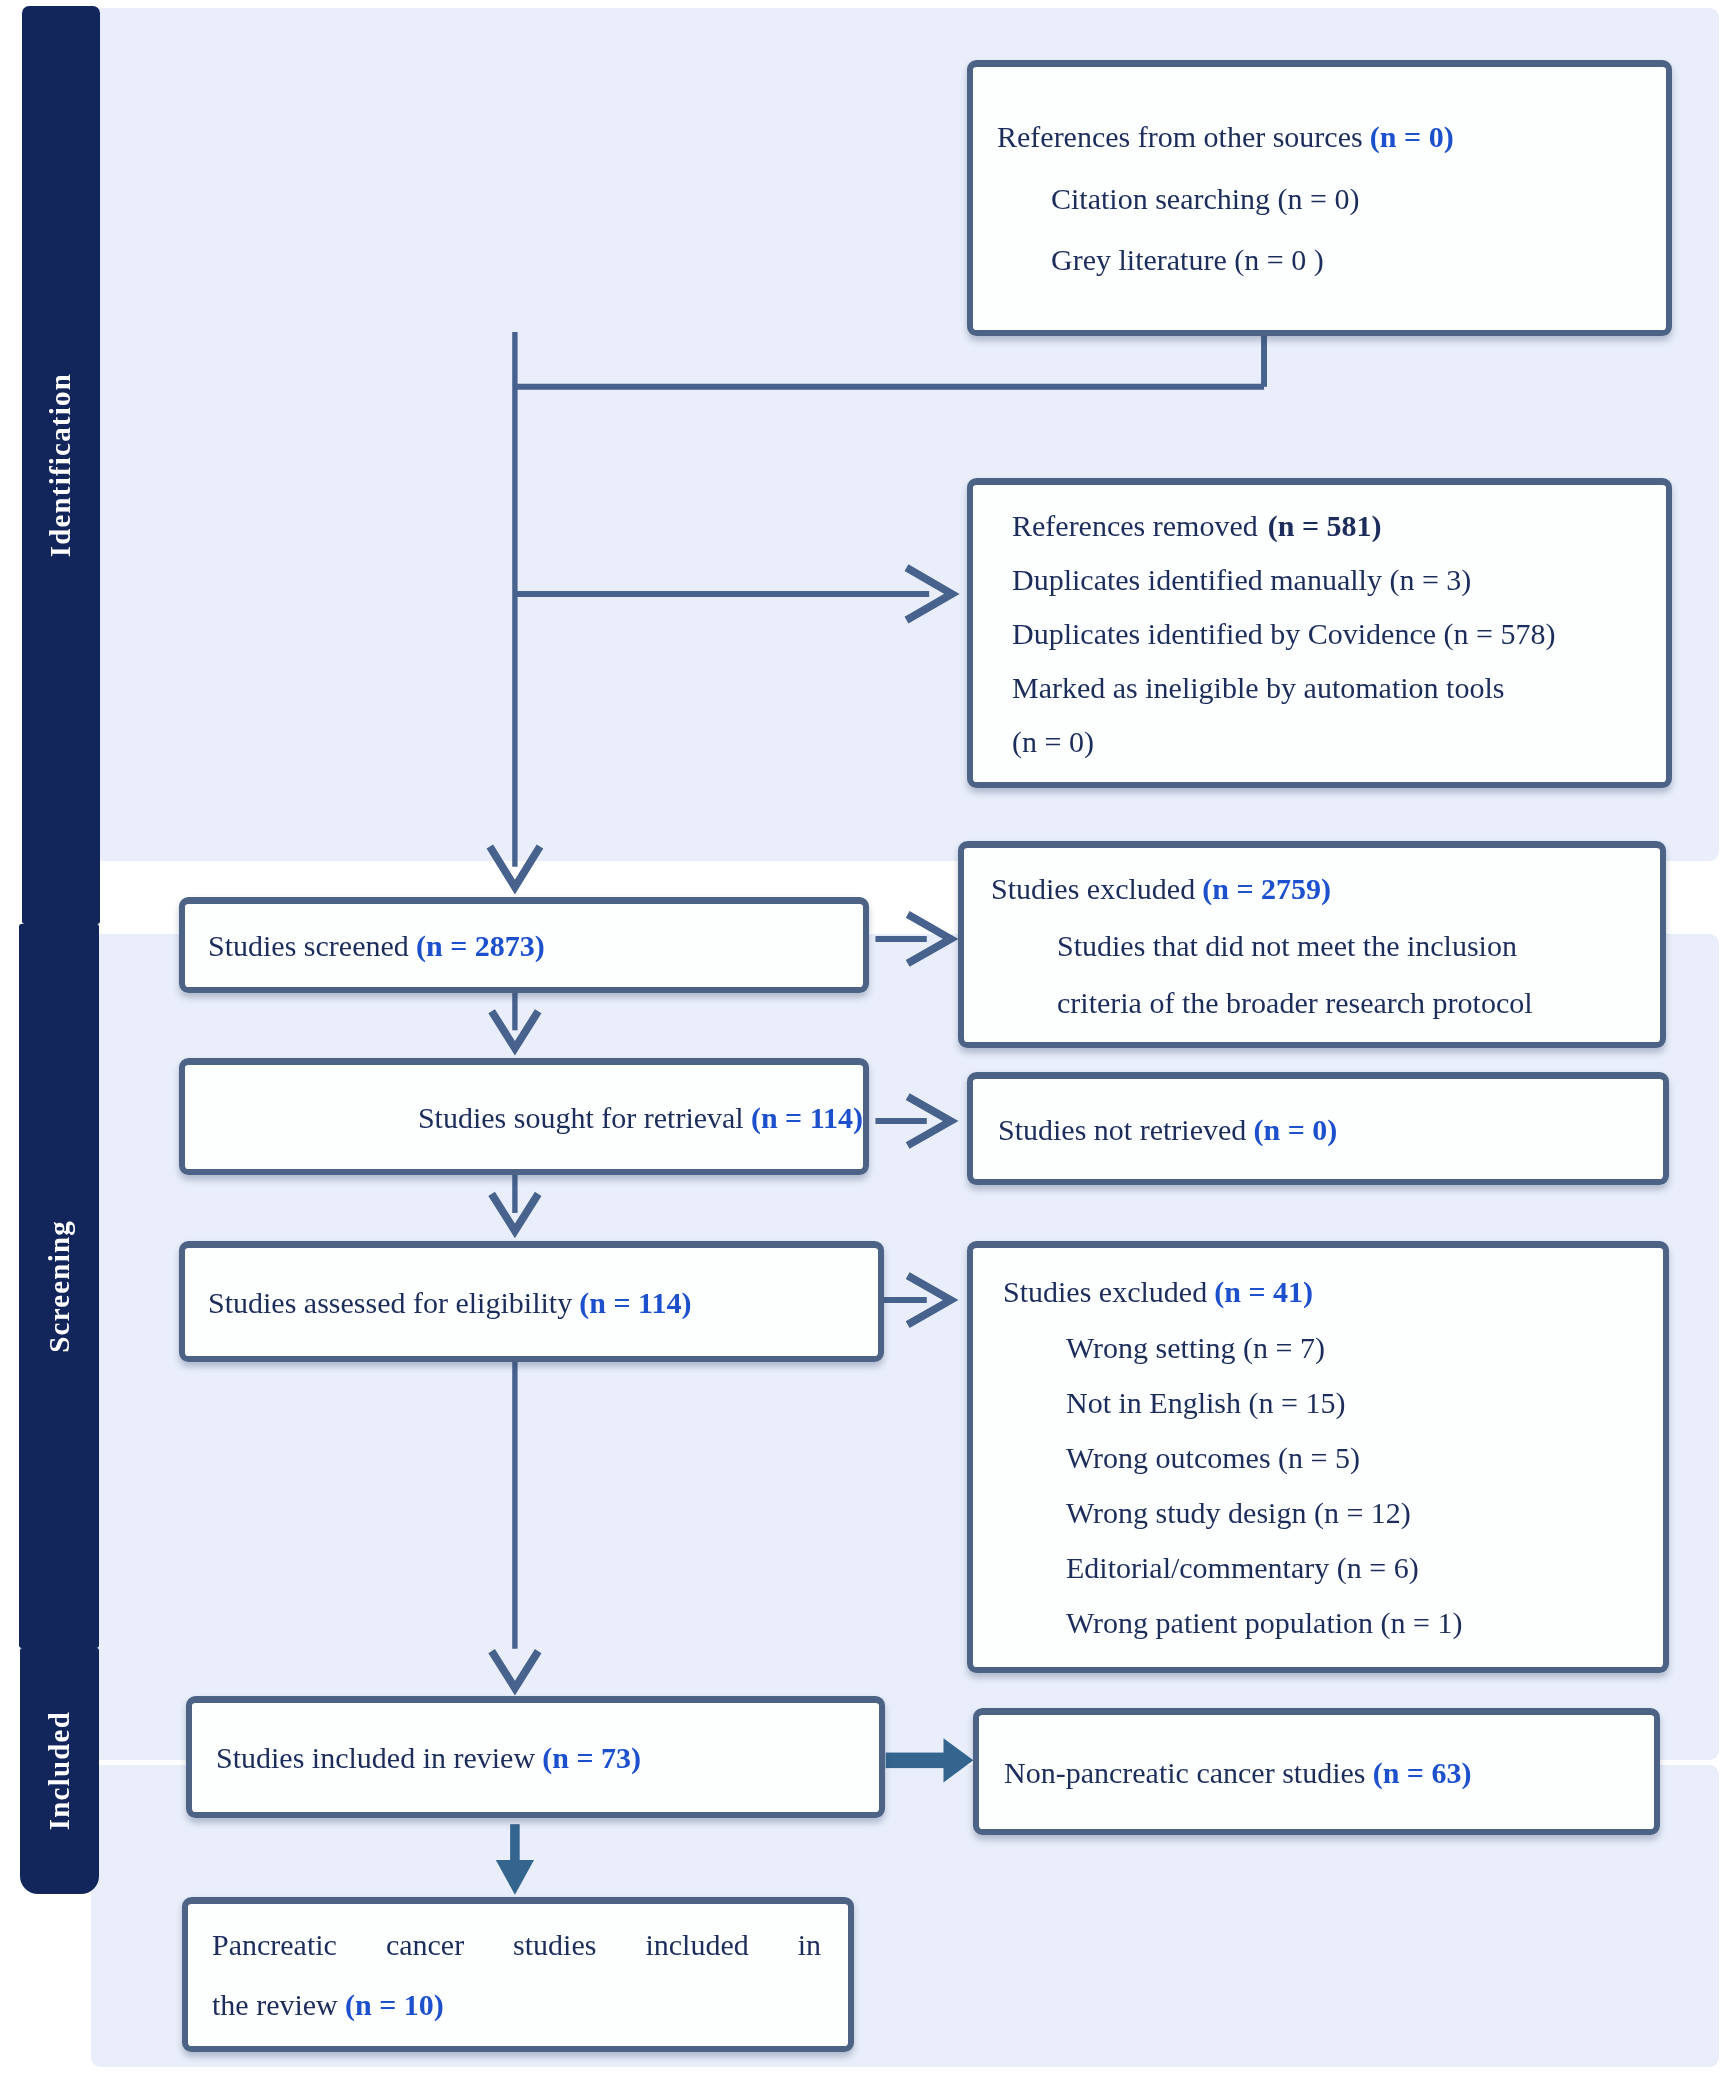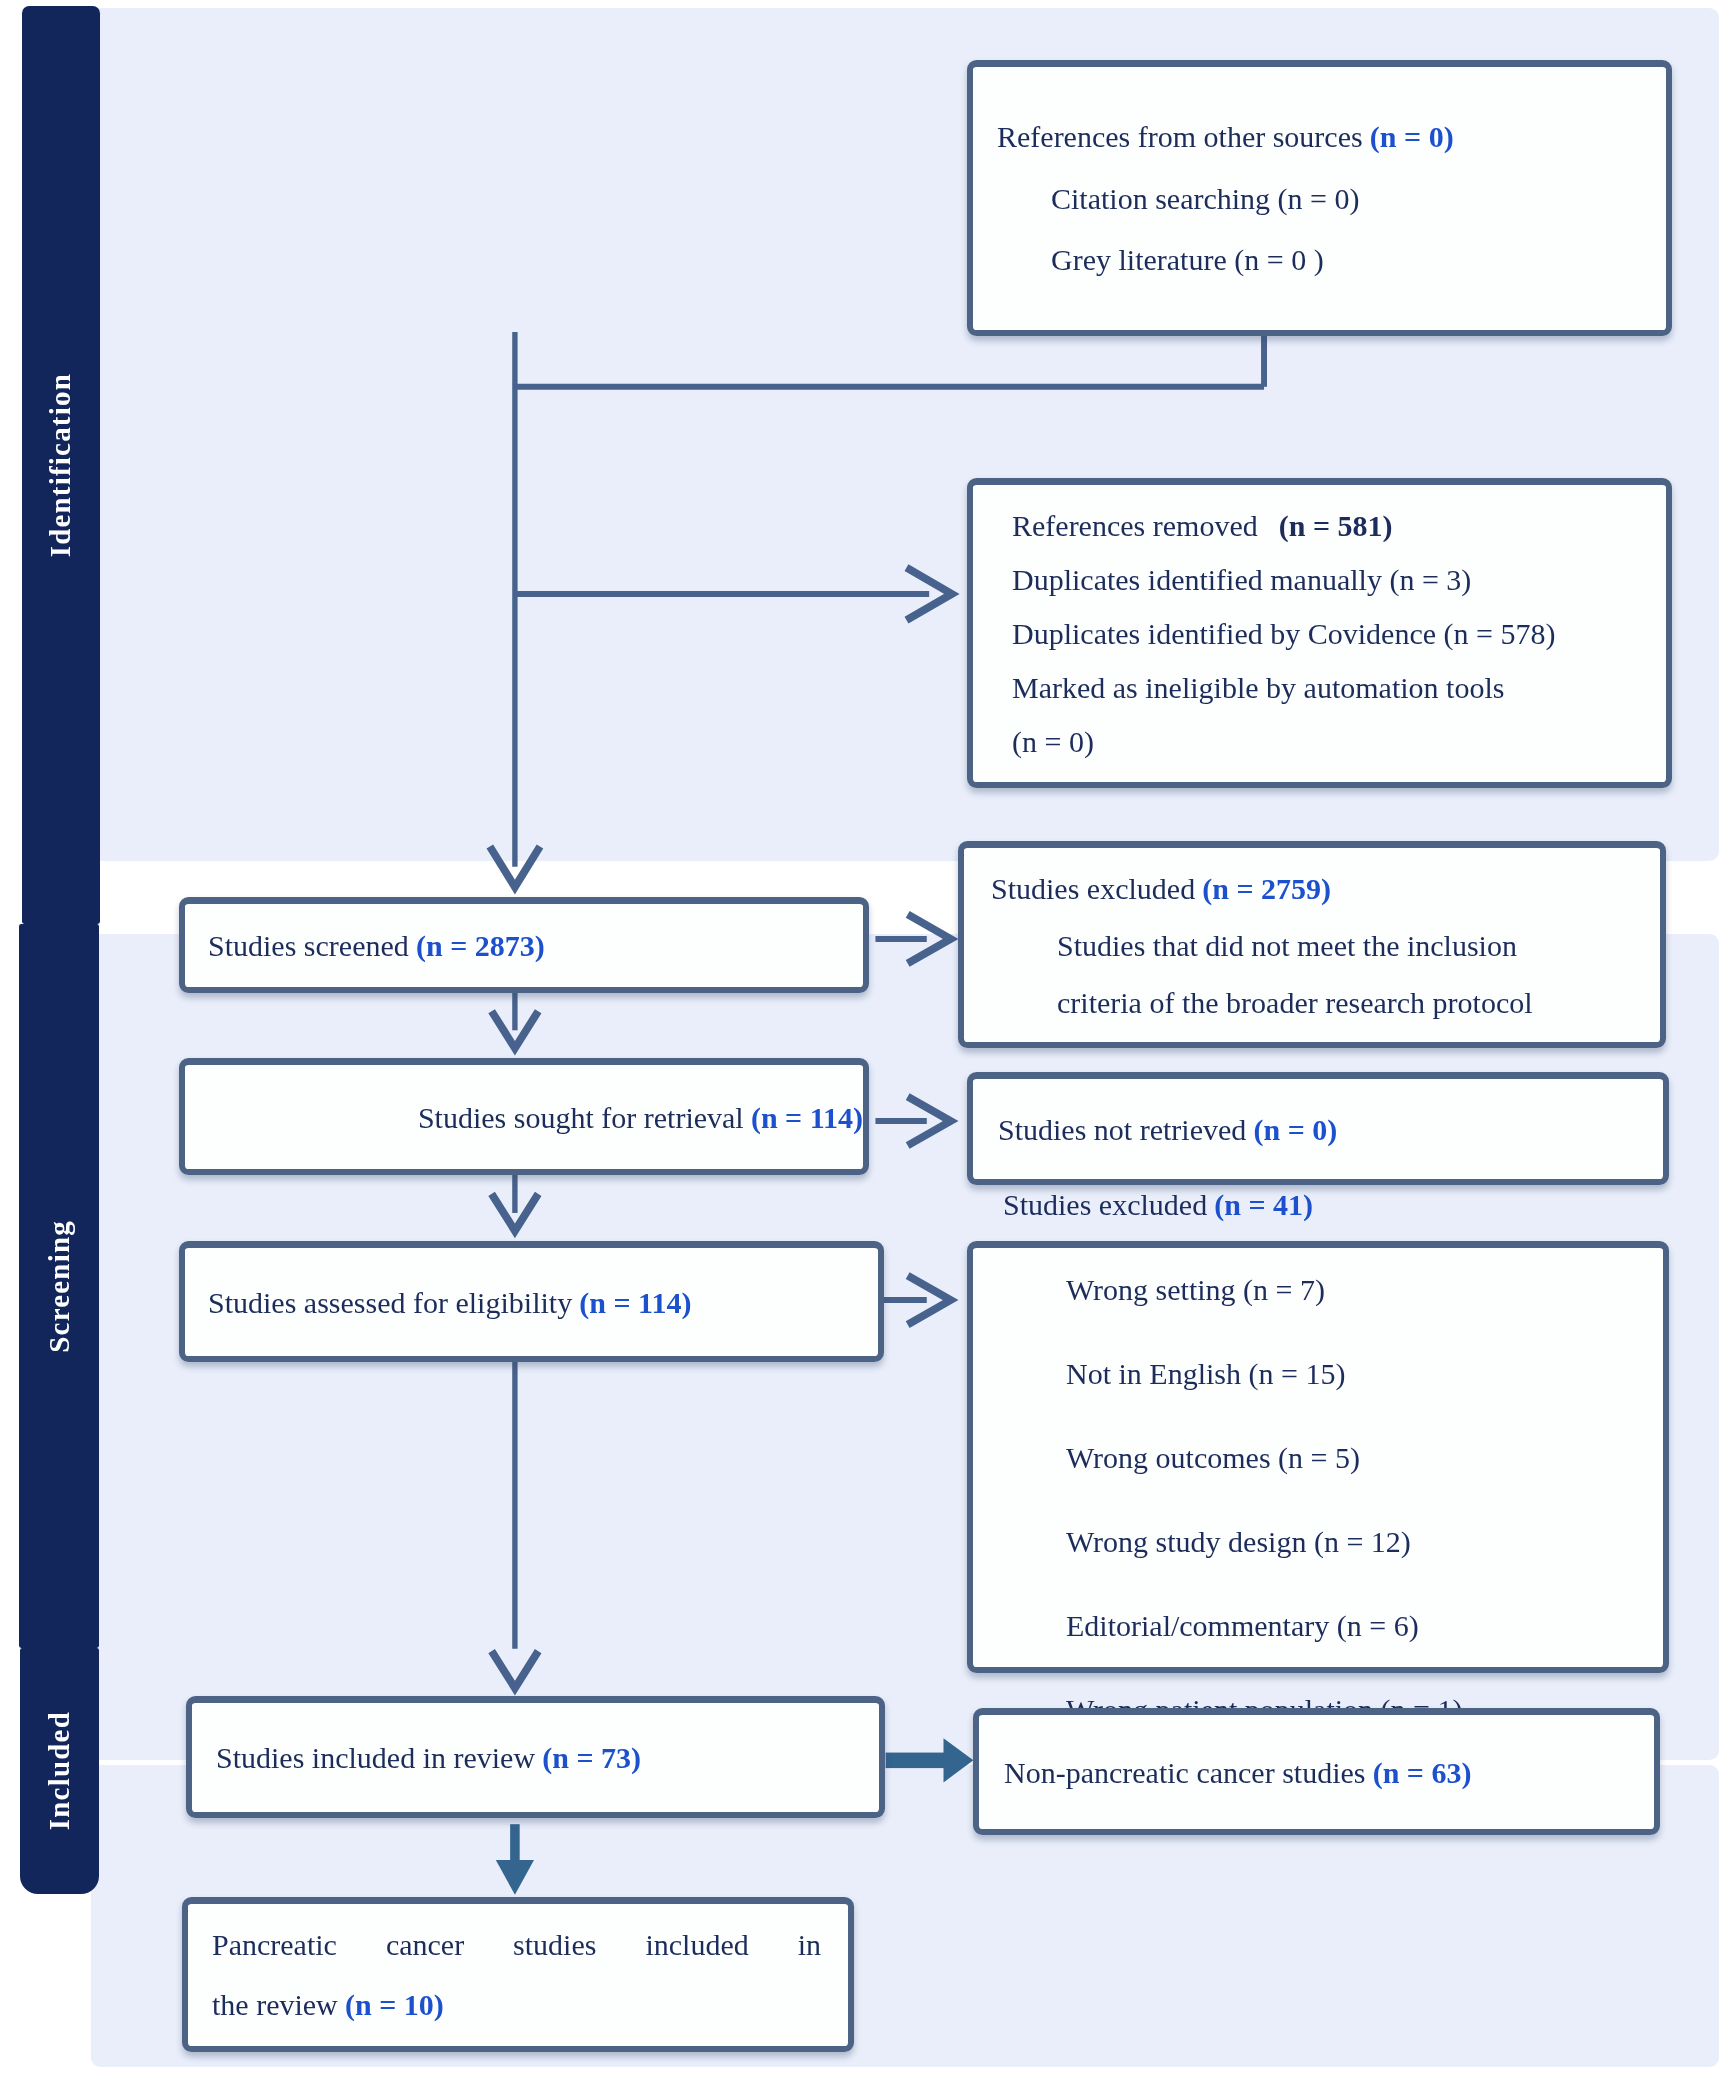--- a/index.html
+++ b/index.html
@@ -27,33 +27,33 @@
   .box{
     position:absolute;box-sizing:border-box;background:#fdfefe;
     border:6px solid var(--slate,#4c6385);border-top-width:7.8px;border-radius:9.6px;
     box-shadow:0 4.8px 6px rgba(50,70,105,0.30);
     display:flex;flex-direction:column;justify-content:center;
     font-size:30px;line-height:1.9;z-index:3;
   }
   .line{white-space:nowrap;}
   .sub{padding-left:54px;}
   .n{font-weight:bold;color:var(--accent-blue,#1d50cd);margin-left:7.2px;}
-  .n-dark{font-weight:bold;color:var(--navy-text,#1c2c5b);margin-left:21px;}
+  .n-dark{font-weight:bold;color:var(--navy-text,#1c2c5b);margin-left:10px;}
   .justify{white-space:normal;text-align:justify;text-align-last:justify;}
   
   #box-databases{left:186px;top:53px;width:699px;height:279px;padding:0 15px 0 24px;line-height:2.05;}
   #box-other{left:967px;top:60px;width:705px;height:276px;padding:0 15px 0 24px;line-height:2.05;justify-content:center;}
   #box-removed{left:967px;top:478px;width:705px;height:310px;padding:0 15px 0 39px;line-height:1.8;}
   #box-screened{left:179px;top:897px;width:690px;height:96px;padding-left:23px;}
   #box-excl-screen{left:958px;top:841px;width:708px;height:207px;padding:0 12px 0 27px;line-height:1.9;}
   #box-excl-screen .sub{padding-left:66px;}
   #box-sought{left:179px;top:1058px;width:690px;height:117px;padding-left:23px;text-align:right;}
   #box-notretrieved{left:967px;top:1072px;width:702px;height:113px;padding-left:25px;}
   #box-assessed{left:179px;top:1241px;width:705px;height:121px;padding-left:23px;}
-  #box-excl-elig{left:967px;top:1241px;width:702px;height:432px;padding:0 12px 0 30px;line-height:1.84;gap:29px;}
+  #box-excl-elig{left:967px;top:1241px;width:702px;height:432px;padding:0 12px 0 30px;line-height:1.84;}
   #box-excl-elig .sub{padding-left:63px;}
   #box-included{left:186px;top:1696px;width:699px;height:122px;padding-left:24px;}
   #box-nonpanc{left:973px;top:1685px;width:687px;height:127px;padding-left:25px;margin-top:23px;}
   #box-panc{left:182px;top:1897px;width:672px;height:155px;padding:0 27px 0 24px;line-height:2.0;}
 </style>
 </head>
 <body>
 
 <div class="canvas">
 

